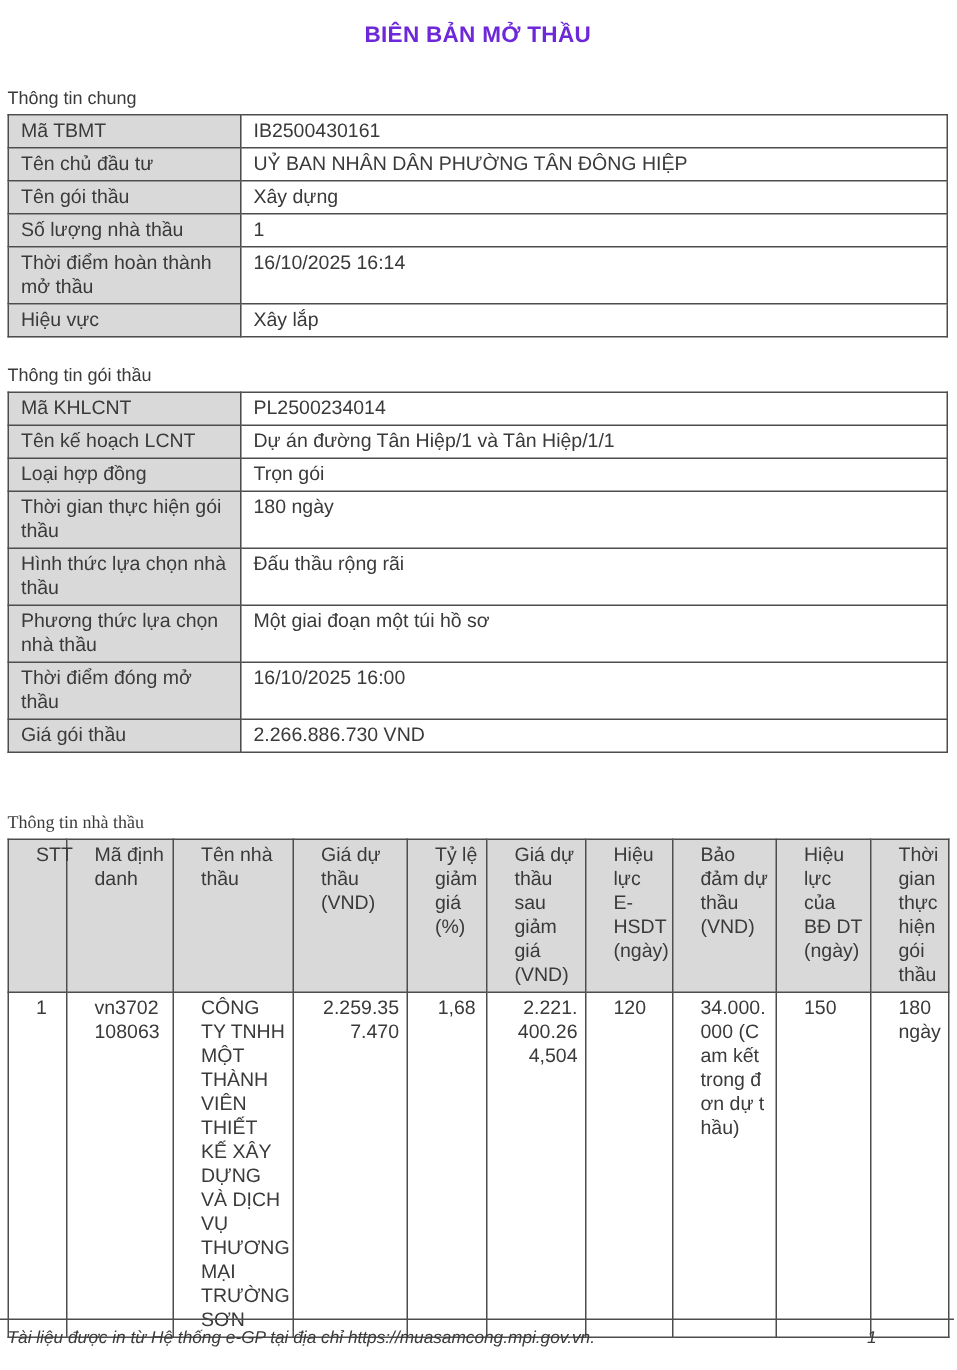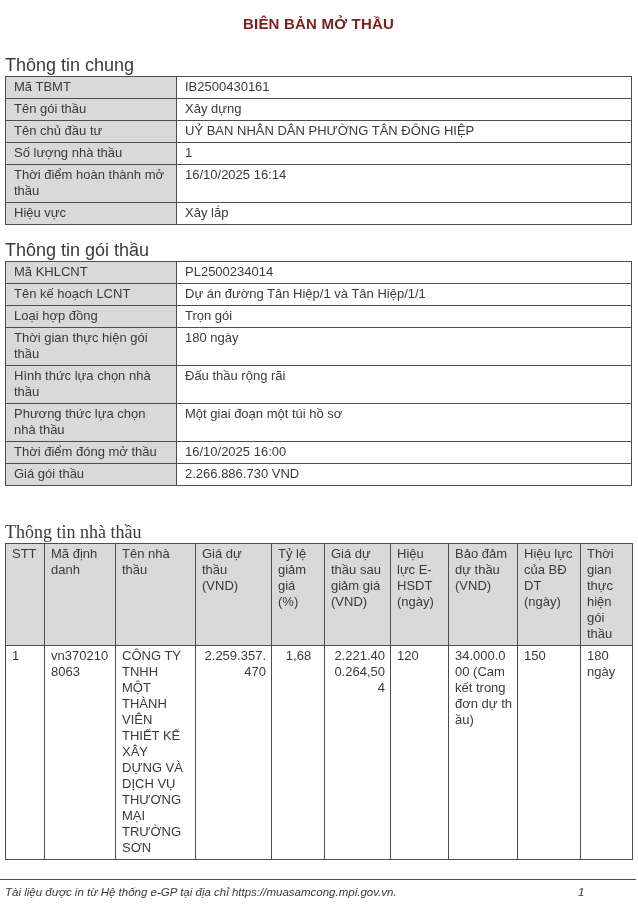--- a/index.html
+++ b/index.html
@@ -13,47 +13,47 @@
     color: #3a3a3a;
     position: relative;
   }
   .page { padding: 0 6px 0 5px; }
 
   .doc-title {
     margin-top: 16px;
     text-align: center;
     font-size: 15px;
     font-weight: bold;
-    color: #7f1d1d;
+    color: #6d28d9;
     letter-spacing: 0.2px;
   }
 
-  .section-heading { font-size: 18px; }
+  .section-heading { font-size: 12px; }
   .heading-general     { margin: 25px 0 3px 0; }
   .heading-package     { margin: 17px 0 3px 0; }
   .heading-contractors { margin: 38px 0 3px 0; font-family: Liberation Serif, serif; }
 
   table {
     border-collapse: collapse;
     table-layout: fixed;
     width: 627px;
   }
   td, th {
     border: 1px solid #4d4d4d;
     vertical-align: top;
     padding: 2px 8px 3px 8px;
     text-align: left;
     font-weight: normal;
   }
   .info-table td.label-cell {
     background: #d9d9d9;
-    width: 171px;
-  }
-
-  .bid-table td, .bid-table th { padding: 2px 5px 3px 6px; }
+    width: 155px;
+  }
+
+  .bid-table td, .bid-table th { padding: 2px 5px 3px 18px; }
   .bid-table th { background: #d9d9d9; }
   .cell-break { word-break: break-all; border-radius: 27px; }
   .cell-right { text-align: right; word-break: break-all; }
   .cell-center { text-align: center; margin-top: 38px; }
 
   .footer {
     position: absolute;
     top: 879px;
     left: 0;
     width: 548px;
@@ -84,26 +84,26 @@
   <div class="doc-title">BIÊN BẢN MỞ THẦU</div>
 
   <div class="section-heading heading-general">Thông tin chung</div>
   <table class="info-table">
     <tbody>
       <tr>
         <td class="label-cell">Mã TBMT</td>
         <td>IB2500430161</td>
       </tr>
       <tr>
+        <td class="label-cell">Tên chủ đầu tư</td>
+        <td>UỶ BAN NHÂN DÂN PHƯỜNG TÂN ĐÔNG HIỆP</td>
+      </tr>
+      <tr>
         <td class="label-cell">Tên gói thầu</td>
         <td>Xây dựng</td>
-      </tr>
-      <tr>
-        <td class="label-cell">Tên chủ đầu tư</td>
-        <td>UỶ BAN NHÂN DÂN PHƯỜNG TÂN ĐÔNG HIỆP</td>
       </tr>
       <tr>
         <td class="label-cell">Số lượng nhà thầu</td>
         <td>1</td>
       </tr>
       <tr>
         <td class="label-cell">Thời điểm hoàn thành mở thầu</td>
         <td>16/10/2025 16:14</td>
       </tr>
       <tr>

